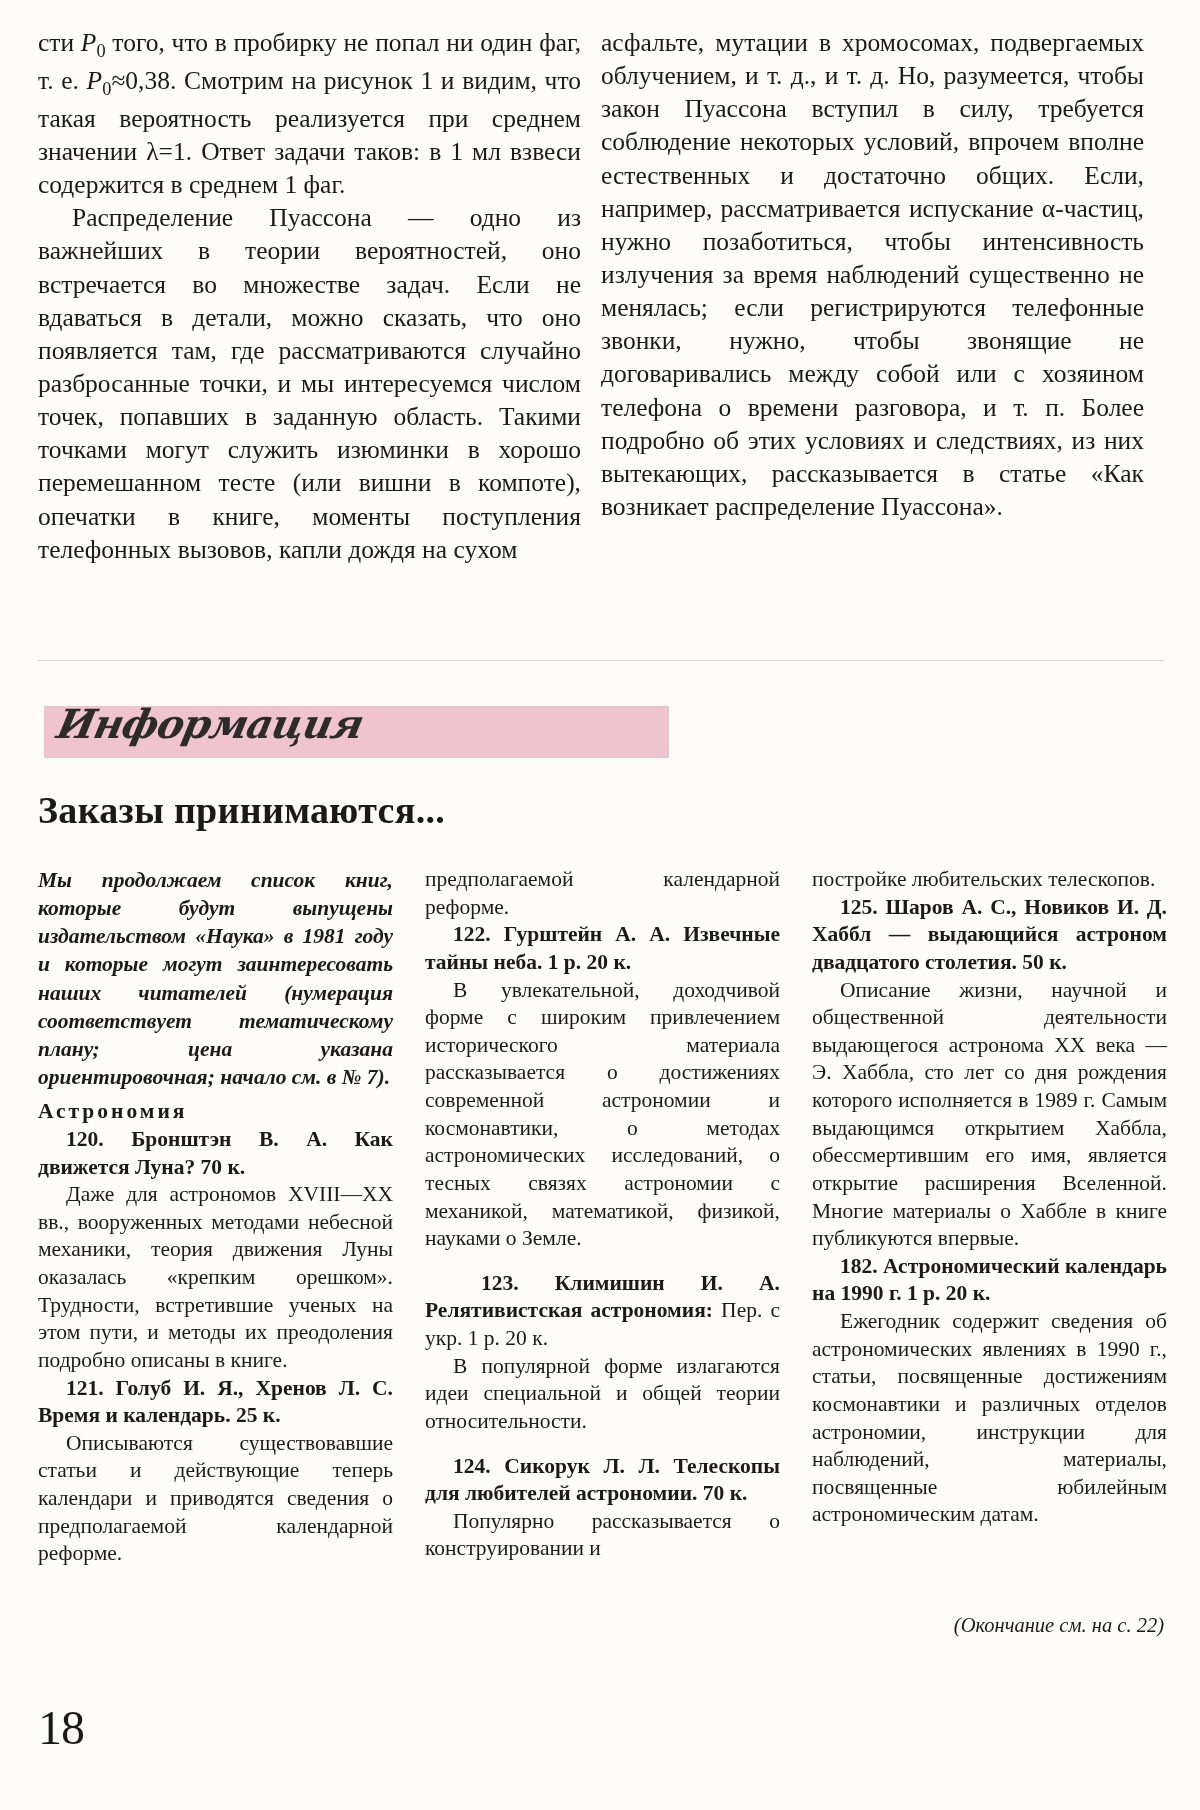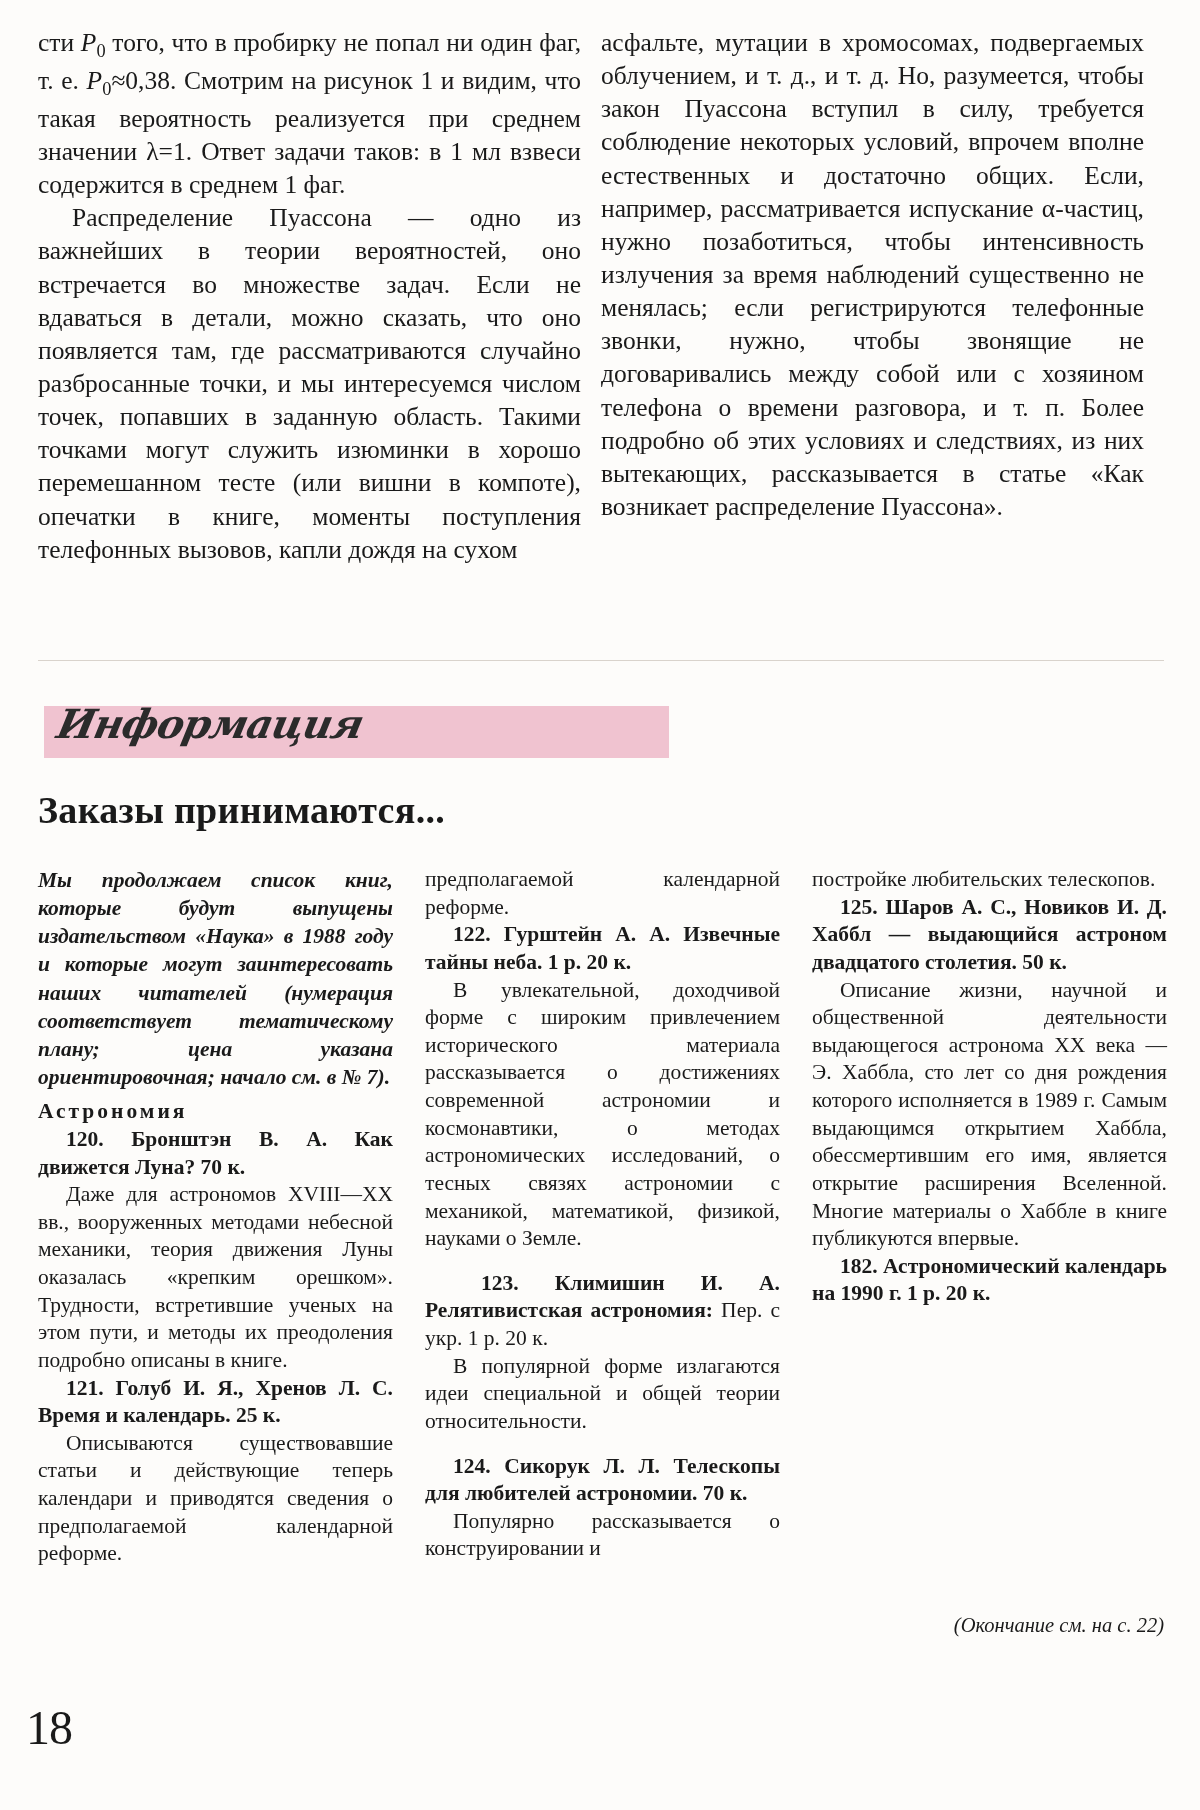--- a/index.html
+++ b/index.html
@@ -134,21 +134,21 @@
     right: 36px;
     top: 1614px;
     width: 420px;
     text-align: right;
     font-style: italic;
     font-size: 20.5px;
   }
 
   .folio {
     position: absolute;
-    left: 26px;
+    left: 38px;
     top: 1700px;
     font-size: 48px;
     font-family: "Liberation Serif", serif;
     letter-spacing: -1px;
   }
   .sub { vertical-align: sub; font-size: .72em; }
   .nowrap { white-space: nowrap; }
 </style>
 </head>
 <body>
@@ -168,21 +168,21 @@
   <div class="rule"></div>
 
   <div class="info-banner"></div>
   <div class="info-script">Информация</div>
 
   <div class="section-title">Заказы принимаются...</div>
 
   <div class="cols">
 
     <div class="col">
-      <p class="lead">Мы продолжаем список книг, которые будут выпущены издательством «Наука» в 1988 году и которые могут заинтересовать наших читателей (нумерация соответствует тематическому плану; цена указана ориентировочная; начало см. в № 7).</p>
+      <p class="lead">Мы продолжаем список книг, которые будут выпущены издательством «Наука» в 1981 году и которые могут заинтересовать наших читателей (нумерация соответствует тематическому плану; цена указана ориентировочная; начало см. в № 7).</p>
       <div class="smallgap"></div>
       <p class="spaced">Астрономия</p>
       <p class="ind entry-head">120. Бронштэн В. А. Как движется Луна? 70 к.</p>
       <p class="ind">Даже для астрономов XVIII—XX вв., вооруженных методами небесной механики, теория движения Луны оказалась «крепким орешком». Трудности, встретившие ученых на этом пути, и методы их преодоления подробно описаны в книге.</p>
       <p class="ind entry-head">121. Голуб И. Я., Хренов Л. С. Время и календарь. 25 к.</p>
       <p class="ind">Описываются существовавшие статьи и действующие теперь календари и приводятся сведения о предполагаемой календарной реформе.</p>
     </div>
 
     <div class="col">
       <p>предполагаемой календарной реформе.</p>
@@ -194,18 +194,19 @@
       <div class="gap"></div>
       <p class="ind entry-head">124. Сикорук Л. Л. Телескопы для любителей астрономии. 70 к.</p>
       <p class="ind">Популярно рассказывается о конструировании и</p>
     </div>
 
     <div class="col">
       <p>постройке любительских телескопов.</p>
       <p class="ind entry-head">125. Шаров А. С., Новиков И. Д. Хаббл — выдающийся астроном двадцатого столетия. 50 к.</p>
       <p class="ind">Описание жизни, научной и общественной деятельности выдающегося астронома XX века — Э. Хаббла, сто лет со дня рождения которого исполняется в 1989 г. Самым выдающимся открытием Хаббла, обессмертившим его имя, является открытие расширения Вселенной. Многие материалы о Хаббле в книге публикуются впервые.</p>
       <p class="ind entry-head">182. Астрономический календарь на 1990 г. 1 р. 20 к.</p>
+      <p class="ind">Ежегодник содержит сведения об астрономических явлениях в 1990 г., статьи, посвященные достижениям космонавтики и различных отделов астрономии, инструкции для наблюдений, материалы, посвященные юбилейным астрономическим датам.</p>
     </div>
   </div>
 
   <div class="endnote">(Окончание см. на с. 22)</div>
   <div class="folio">18</div>
 </div>
 
 </body></html>

